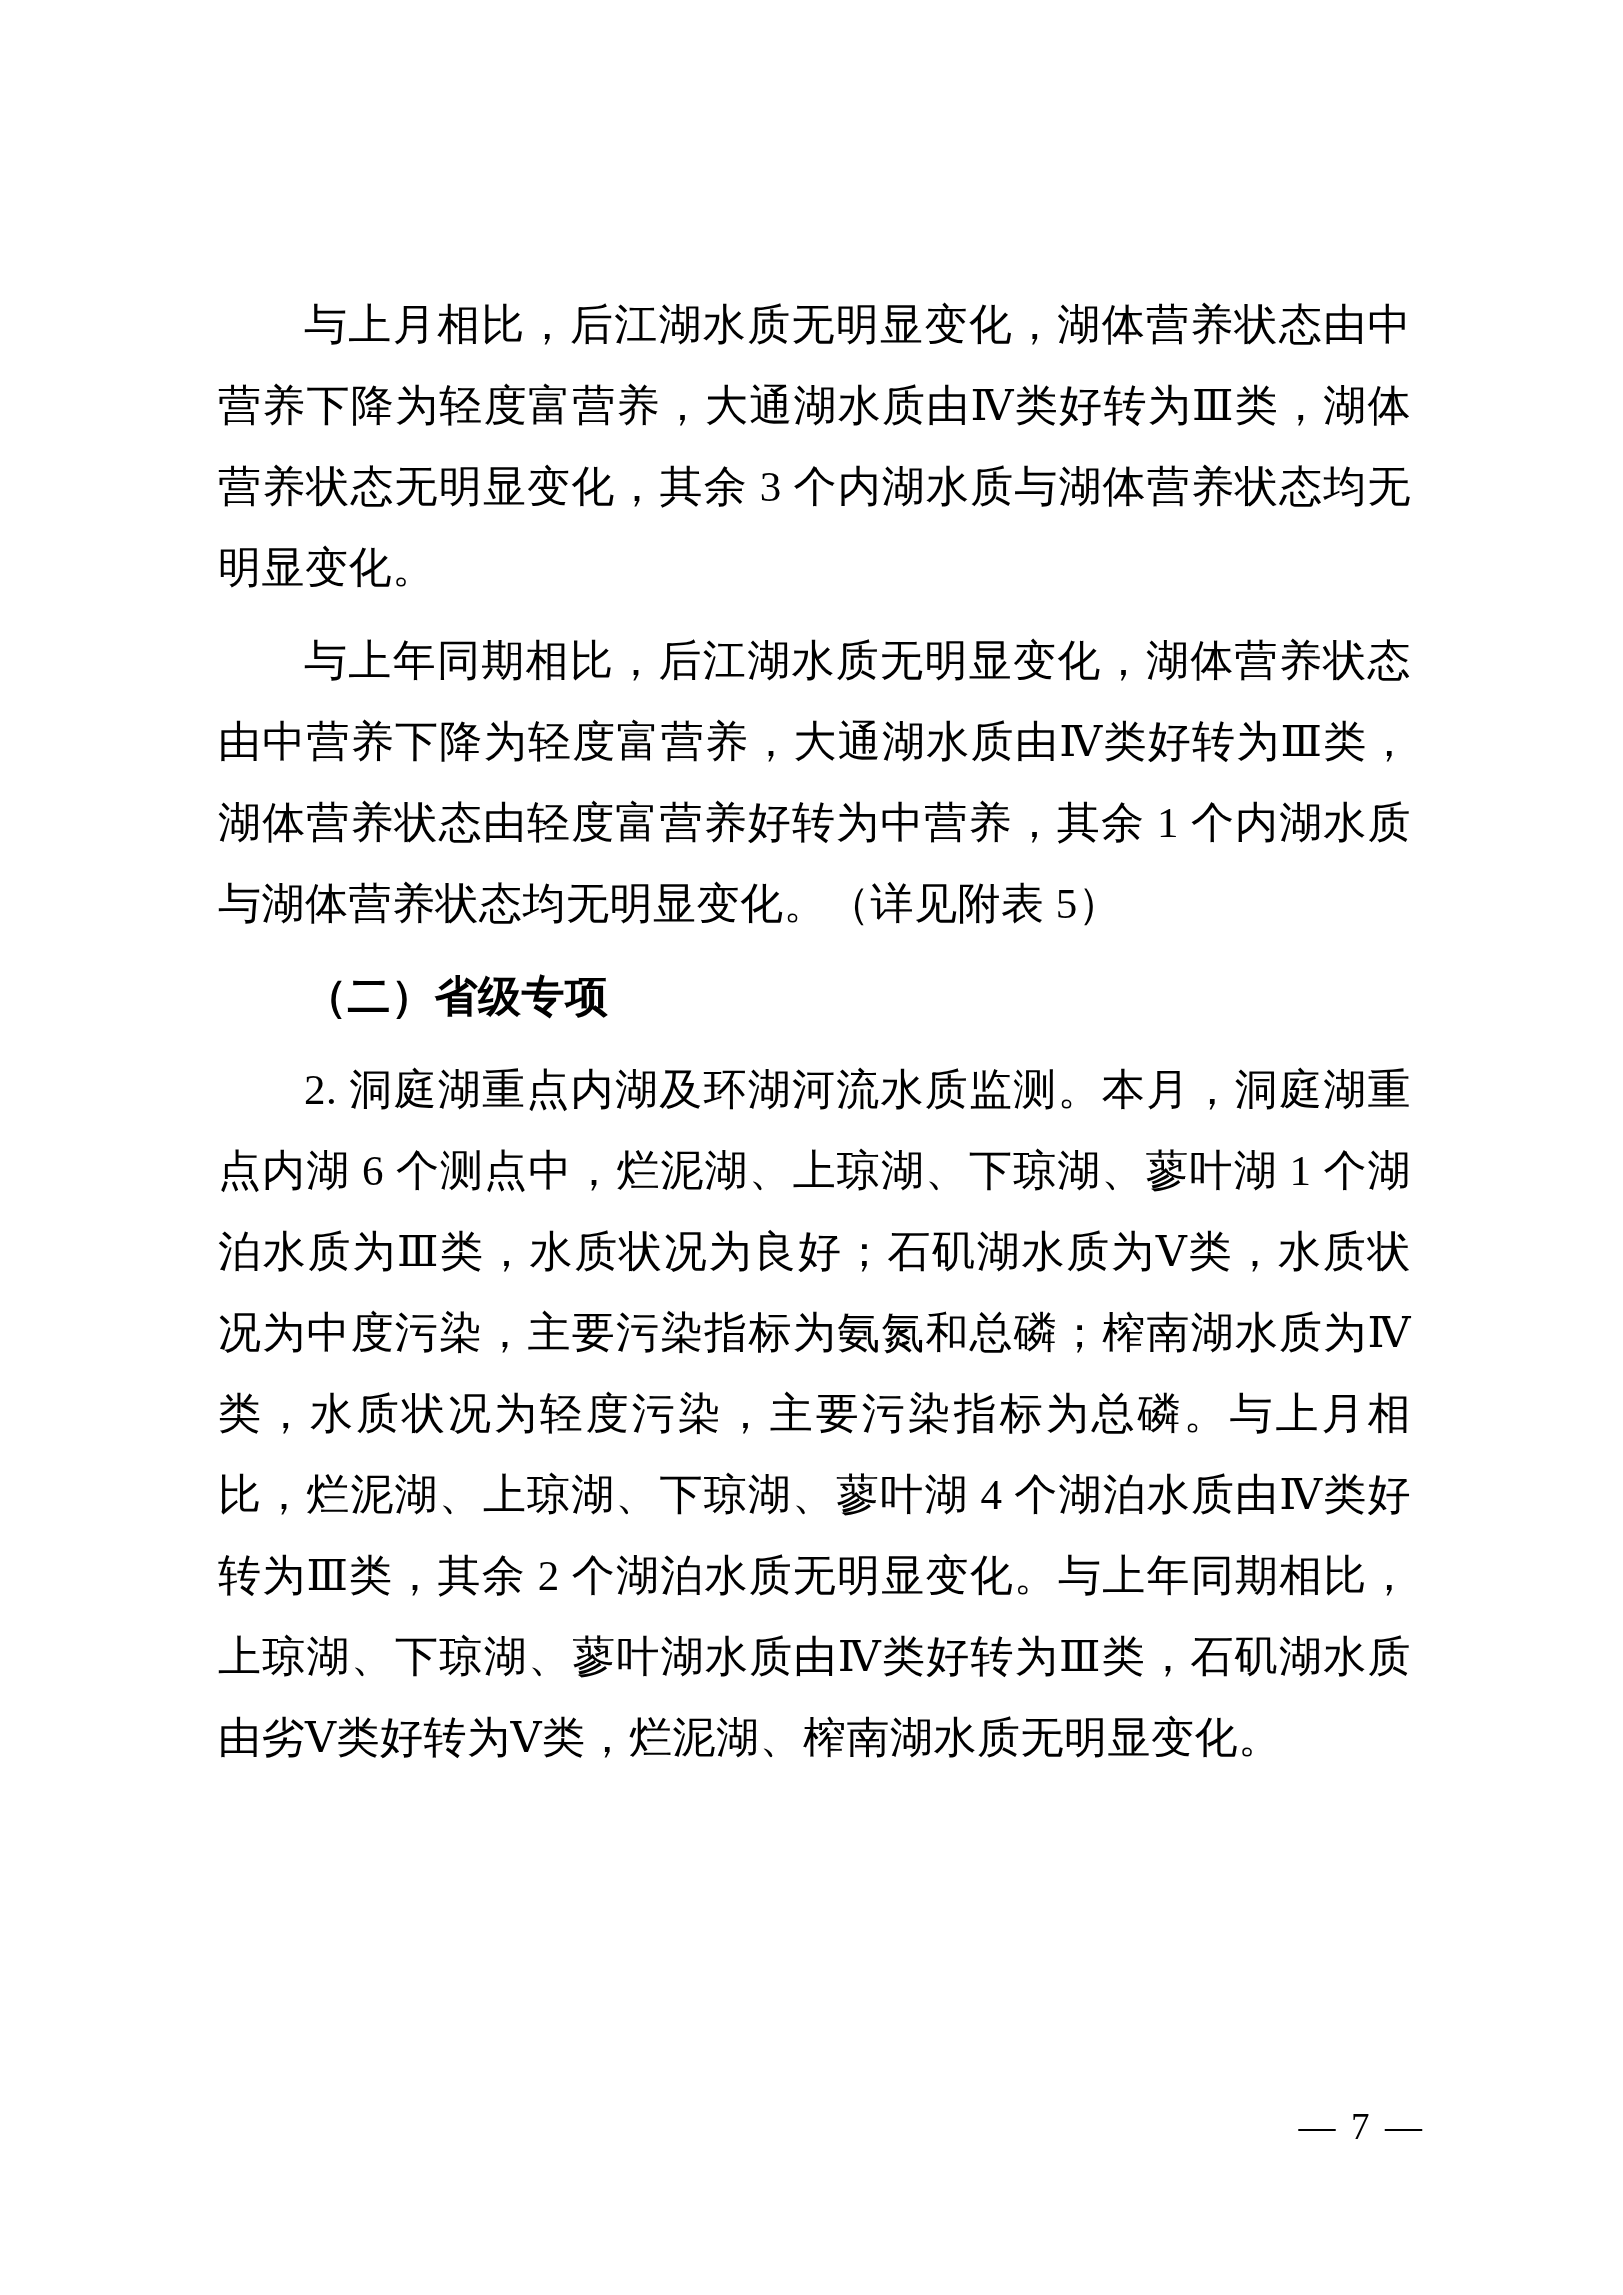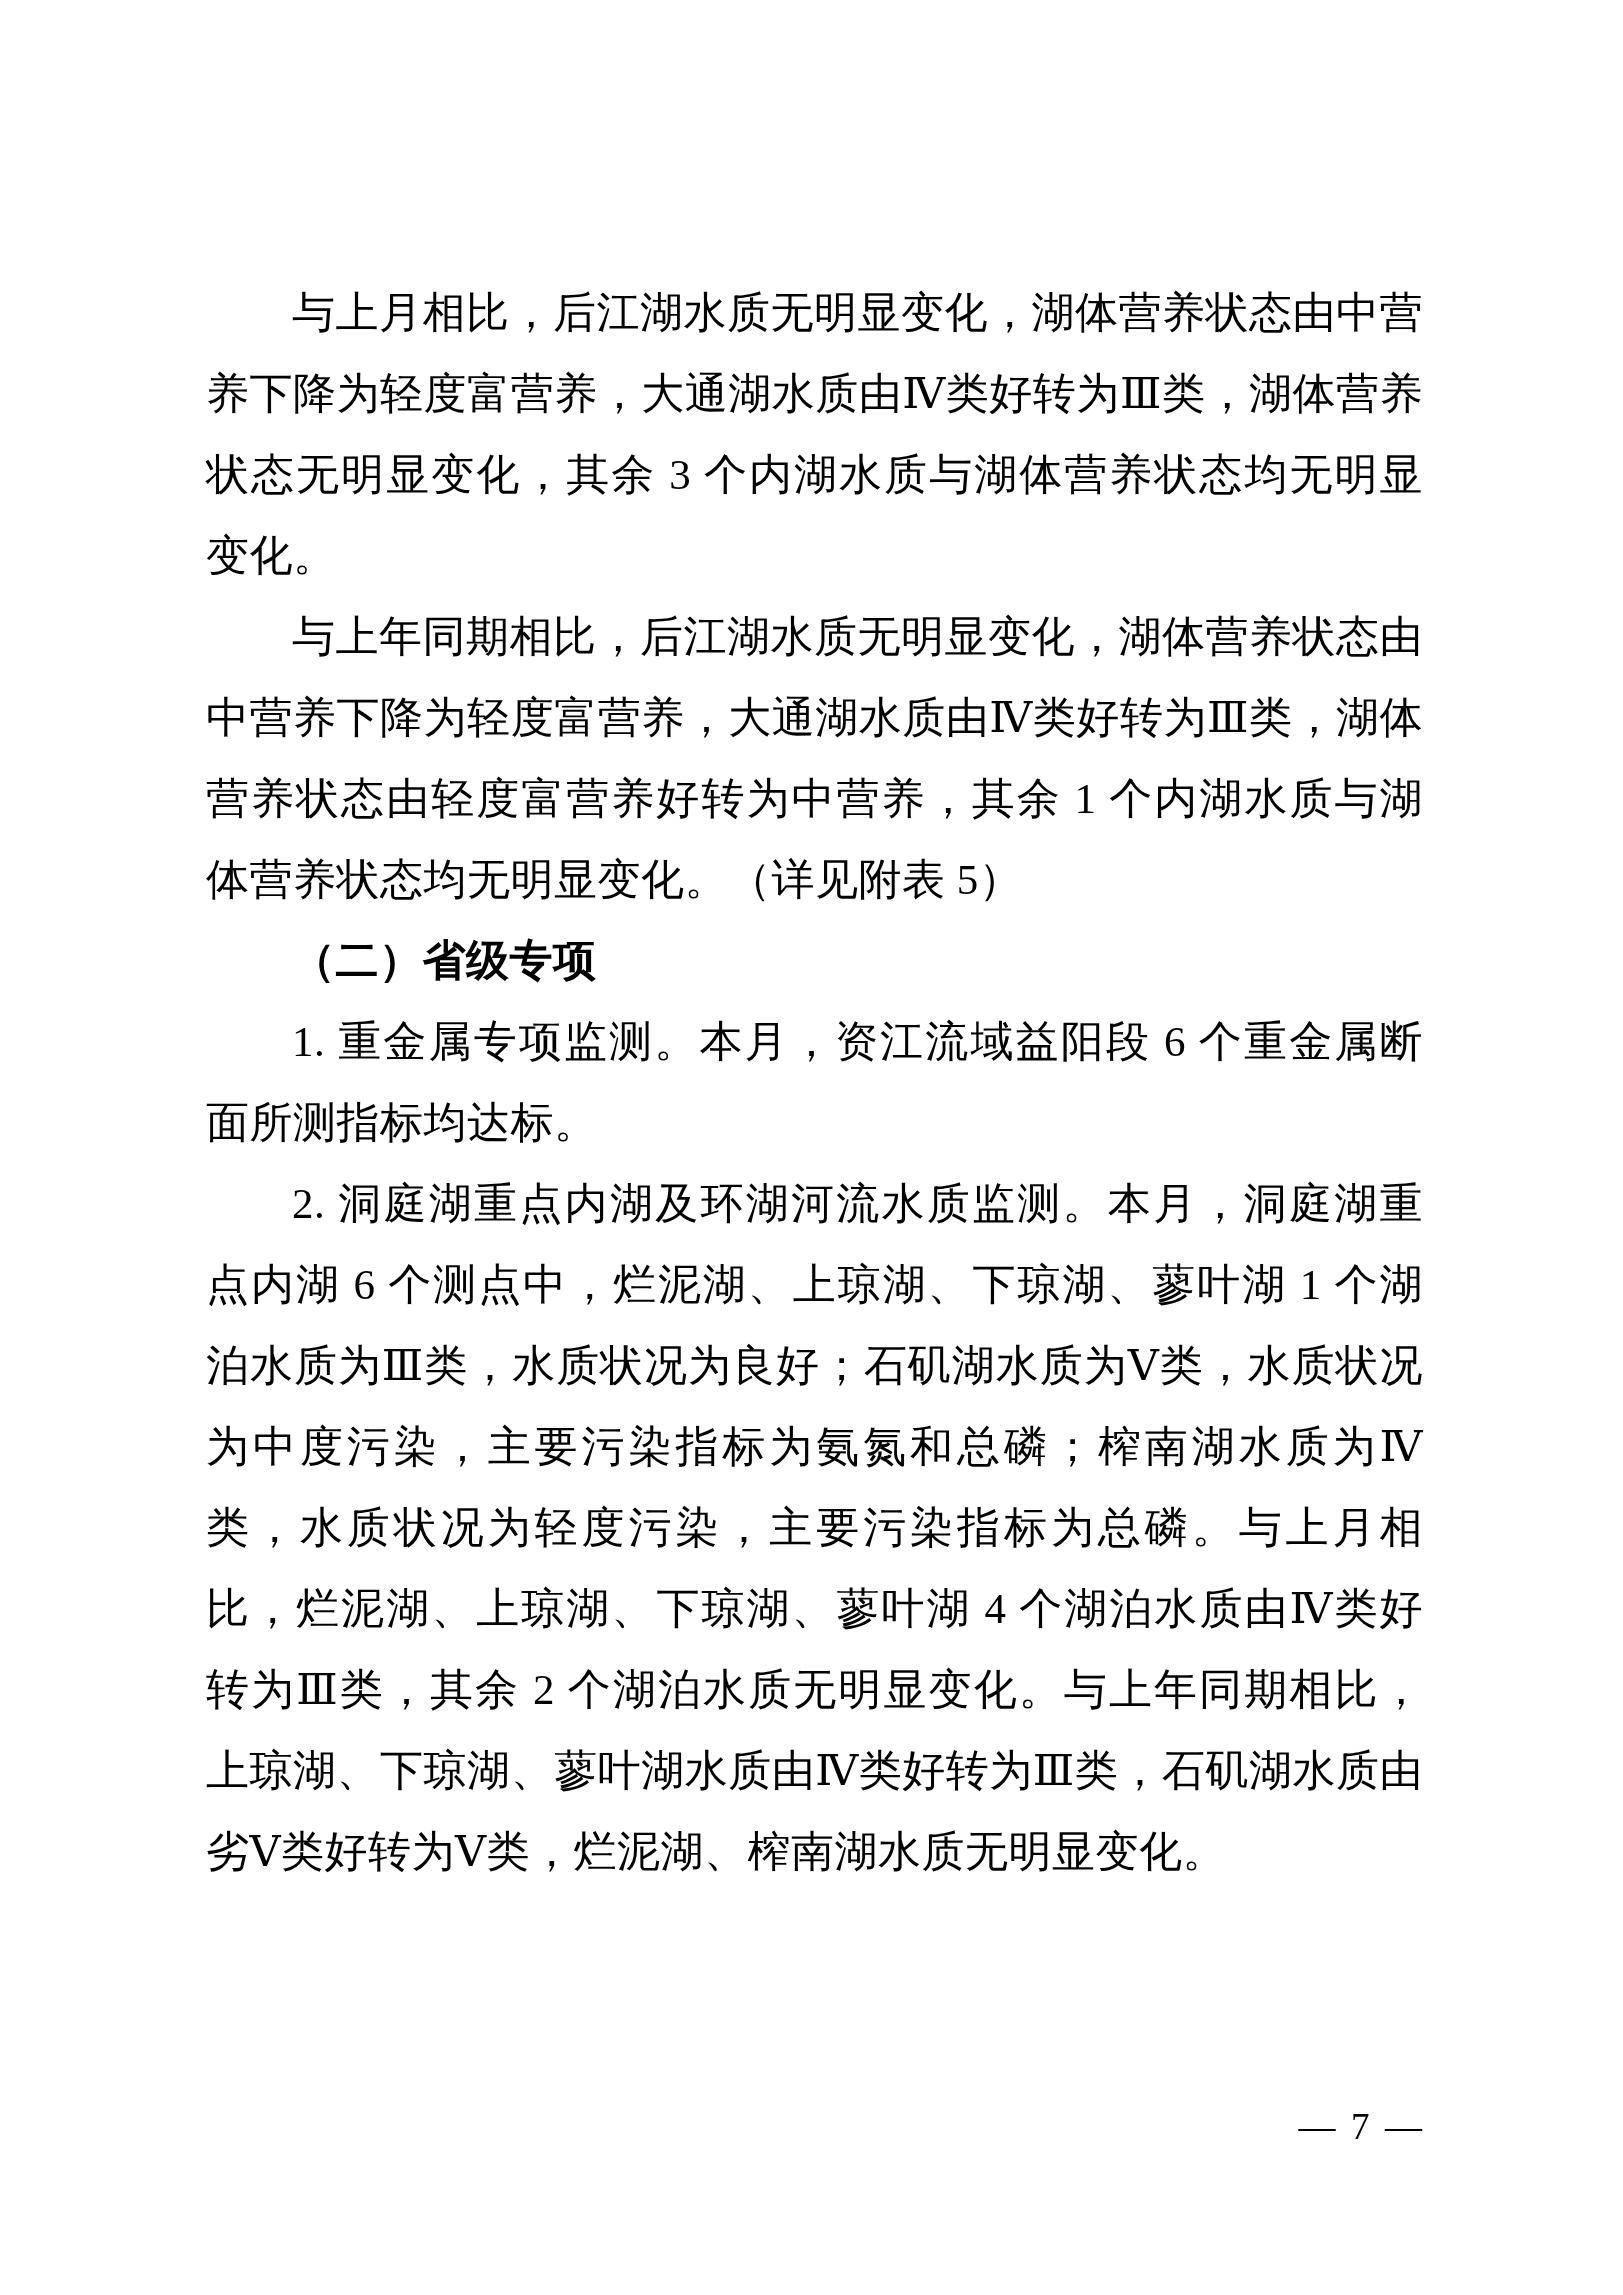--- a/index.html
+++ b/index.html
@@ -20,21 +20,21 @@
     position: absolute;
     left: 206px;
     top: 272px;
     width: 1217px;
     font-size: 43px;
     line-height: 81px;
     text-align: justify;
     letter-spacing: 0.5px;
   }
   .doc-body p {
-    margin: 0;
+    margin: 12px;
     padding: 0;
     text-indent: 2em;
   }
   .doc-body p.heading {
     font-weight: bold;
   }
   .page-footer {
     position: absolute;
     top: 2101px;
     right: 198px;
@@ -44,18 +44,17 @@
   }
 </style>
 </head>
 <body>
 
 <div class="page">
   <div class="doc-body">
     <p class="para">与上月相比，后江湖水质无明显变化，湖体营养状态由中营养下降为轻度富营养，大通湖水质由Ⅳ类好转为Ⅲ类，湖体营养状态无明显变化，其余 3 个内湖水质与湖体营养状态均无明显变化。</p>
     <p class="para">与上年同期相比，后江湖水质无明显变化，湖体营养状态由中营养下降为轻度富营养，大通湖水质由Ⅳ类好转为Ⅲ类，湖体营养状态由轻度富营养好转为中营养，其余 1 个内湖水质与湖体营养状态均无明显变化。（详见附表 5）</p>
     <p class="heading">（二）省级专项</p>
-    <p class="para">1. 重金属专项监测。本月，资江流域益阳段 6 个重金属断面所测指标均达标。</p>
     <p class="para">2. 洞庭湖重点内湖及环湖河流水质监测。本月，洞庭湖重点内湖 6 个测点中，烂泥湖、上琼湖、下琼湖、蓼叶湖 1 个湖泊水质为Ⅲ类，水质状况为良好；石矶湖水质为Ⅴ类，水质状况为中度污染，主要污染指标为氨氮和总磷；榨南湖水质为Ⅳ类，水质状况为轻度污染，主要污染指标为总磷。与上月相比，烂泥湖、上琼湖、下琼湖、蓼叶湖 4 个湖泊水质由Ⅳ类好转为Ⅲ类，其余 2 个湖泊水质无明显变化。与上年同期相比，上琼湖、下琼湖、蓼叶湖水质由Ⅳ类好转为Ⅲ类，石矶湖水质由劣Ⅴ类好转为Ⅴ类，烂泥湖、榨南湖水质无明显变化。</p>
   </div>
   <div class="page-footer">— 7 —</div>
 </div>
 
 
 </body></html>

